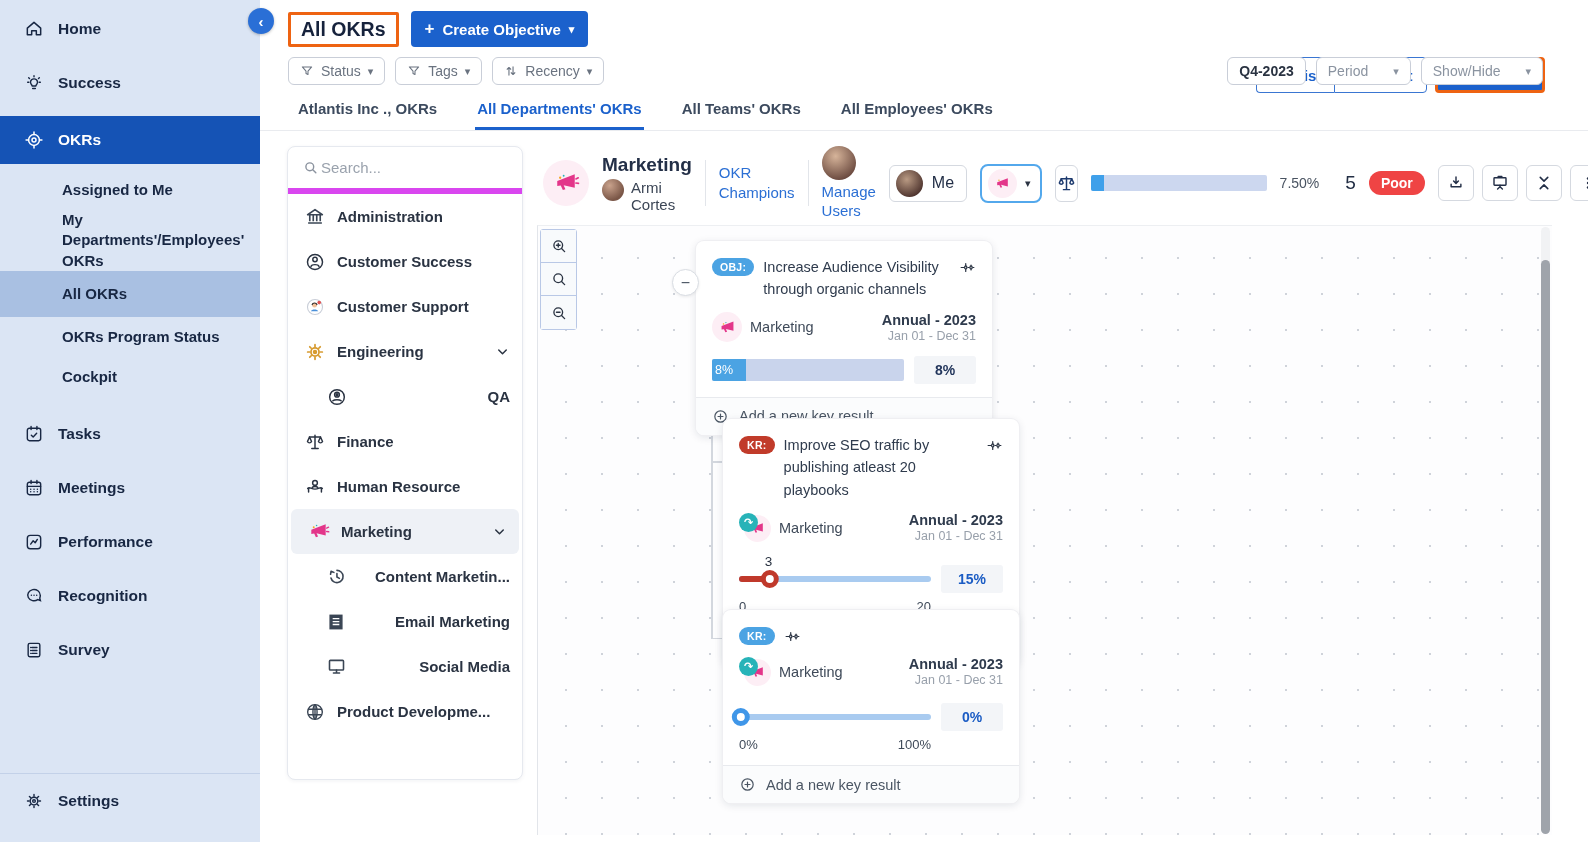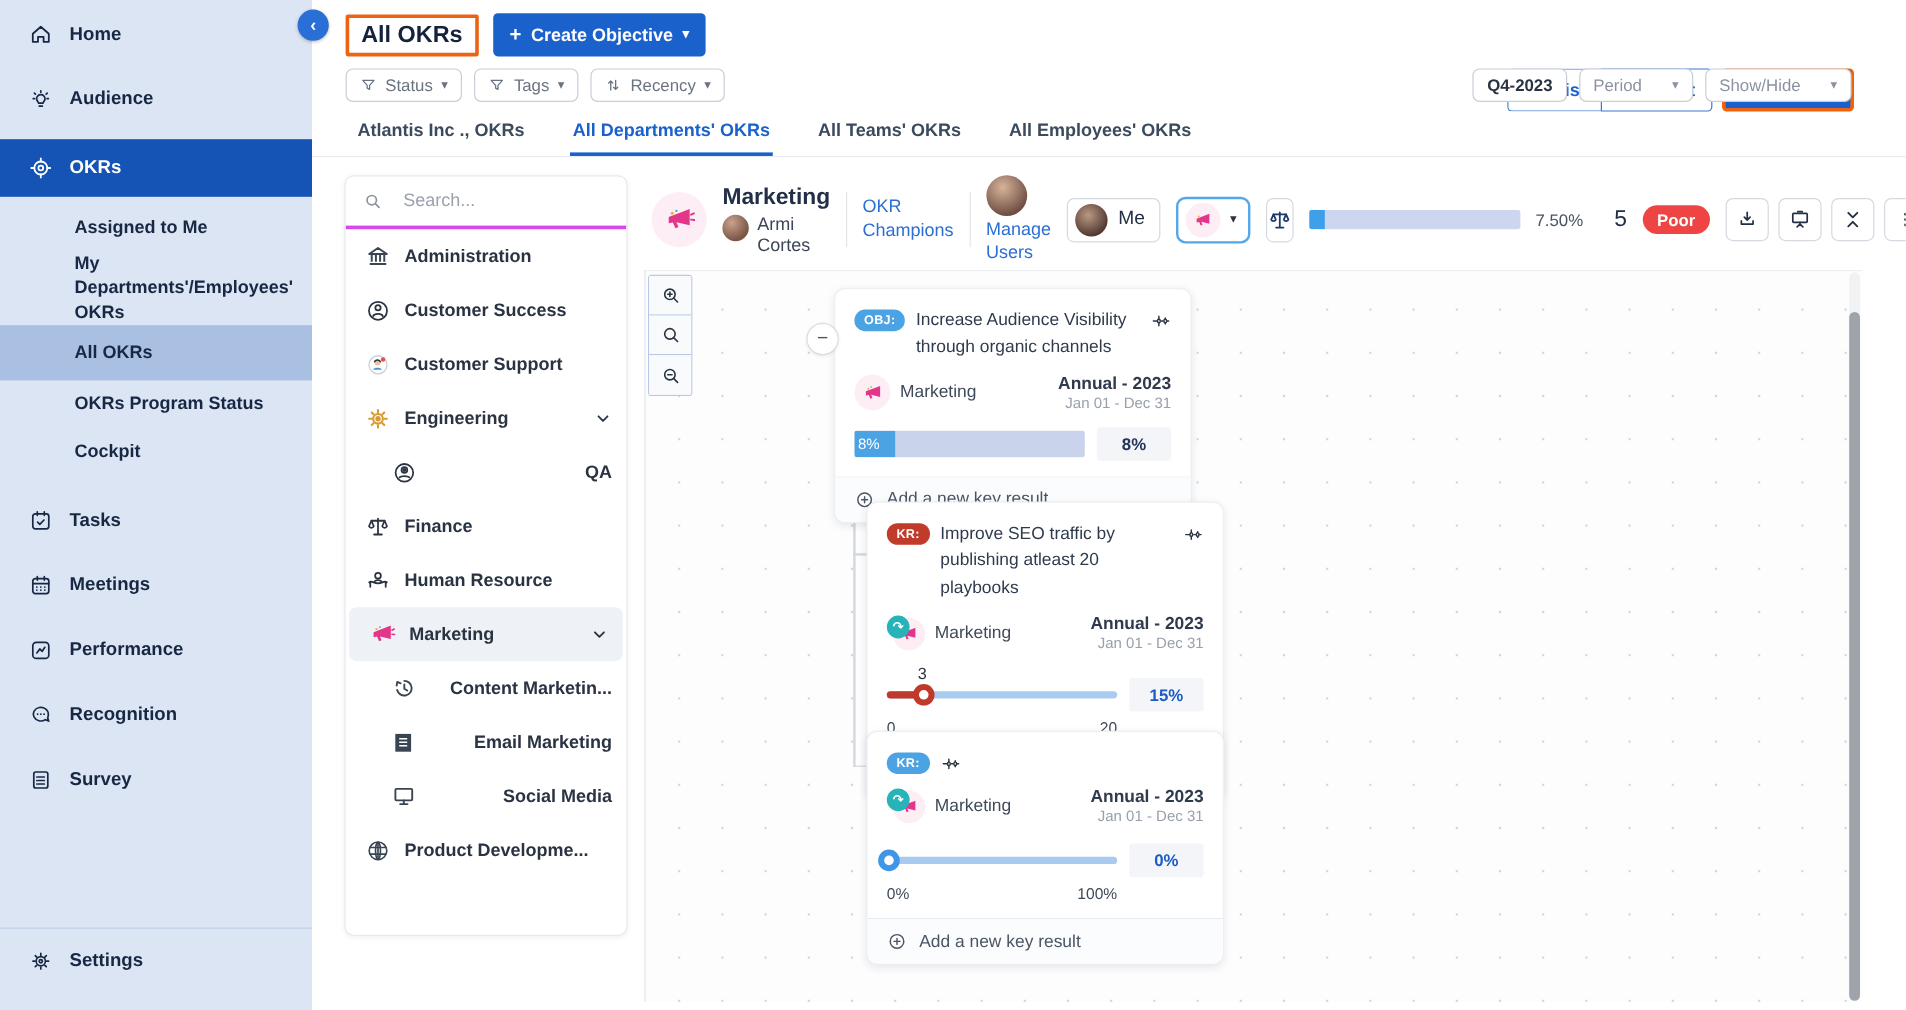--- a/index.html
+++ b/index.html
@@ -39,21 +39,21 @@
   .right-filters { position:absolute; top:57px; right:45px; display:flex; gap:10px; }
   .chip.dark { color:#2a3342; font-weight:700; }
   .chip.soft { color:#8a93a0;gap:25px; }
 
   .tabbar { position:absolute; top:94px; left:0; right:0; height:37px; padding-left:36px; display:flex; gap:36px; border-bottom:1px solid #e9ebef; }
   .tab { font-size:15px; font-weight:700; color:#3c4a5e; padding:6px 2px 0 2px; cursor:pointer; }
   .tab.active { color:#1b61cc; border-bottom:3px solid #1b61cc; }
 
   
   .dept-panel { position:absolute; top:146px; left:27px; width:236px; height:634px; background:#fff; border:1px solid #e6e9ef; border-radius:8px; box-shadow:0 1px 4px rgba(25,39,70,.06); overflow:hidden; }
-  .search-row { display:flex; align-items:center; gap:17px; padding:12px 14px; border-bottom:3px solid #d946ef; }
+  .search-row { display:flex; align-items:center; gap:2px; padding:12px 14px; border-bottom:6px solid #d946ef; }
   .search-row input { border:none; outline:none; font-size:15px; color:#2a3342; width:100%; font-family:inherit; }
   .search-row input::placeholder { color:#9aa2ad; }
   .dept-item { display:flex; align-items:center; gap:11px; height:45px; padding:0 12px 0 16px; font-size:15px; font-weight:700; color:#2a3342; cursor:pointer; }
   .dept-item.child { padding-left:38px;justify-content:space-between; }
   .dept-item.selected { background:#eef1f6; border-radius:6px; margin:0 3px; }
   .dept-item .chev { margin-left:auto; color:#2a3342; }
   .dept-ic { flex:0 0 auto; display:flex; align-items:center; justify-content:center; }
 
   
   .team-header { position:absolute; top:146px; left:283px; right:34px; height:74px; display:flex; align-items:center; gap:13px; }
@@ -148,21 +148,21 @@
       <span>Home</span>
     </div>
     <div class="side-gap"></div>
     <div class="side-item">
       <span class="ic">
           <svg width="20" height="20" viewBox="0 0 24 24" fill="none" stroke="currentColor" stroke-width="1.7" stroke-linecap="round">
             <path d="M12 7a4.2 4.2 0 0 1 4.2 4.2c0 2-1.6 3-2.1 4.3h-4.2c-.5-1.3-2.1-2.3-2.1-4.3A4.2 4.2 0 0 1 12 7z"></path>
             <path d="M10.4 18.5h3.2M12 3.2v1.4M5.6 5.6l1 1M18.4 5.6l-1 1M4.4 11h1.4M18.2 11h1.4"></path>
           </svg>
         </span>
-      <span>Audience</span>
+      <span>Success</span>
     </div>
     <div class="side-gap"></div>
     <div class="side-item active">
       <span class="ic">
           <svg width="20" height="20" viewBox="0 0 24 24" fill="none" stroke="currentColor" stroke-width="1.8" stroke-linecap="round">
             <circle cx="12" cy="12" r="6.5"></circle>
             <circle cx="12" cy="12" r="2.4"></circle>
             <path d="M12 2.5v3M12 18.5v3M2.5 12h3M18.5 12h3"></path>
           </svg>
         </span>

